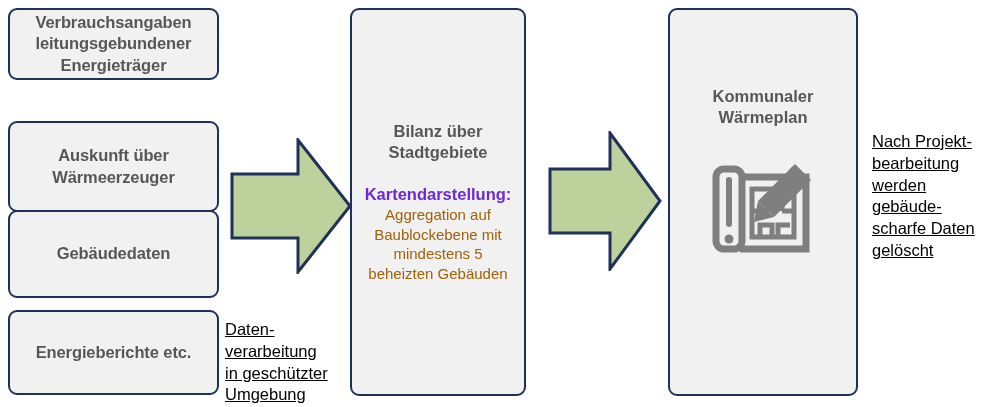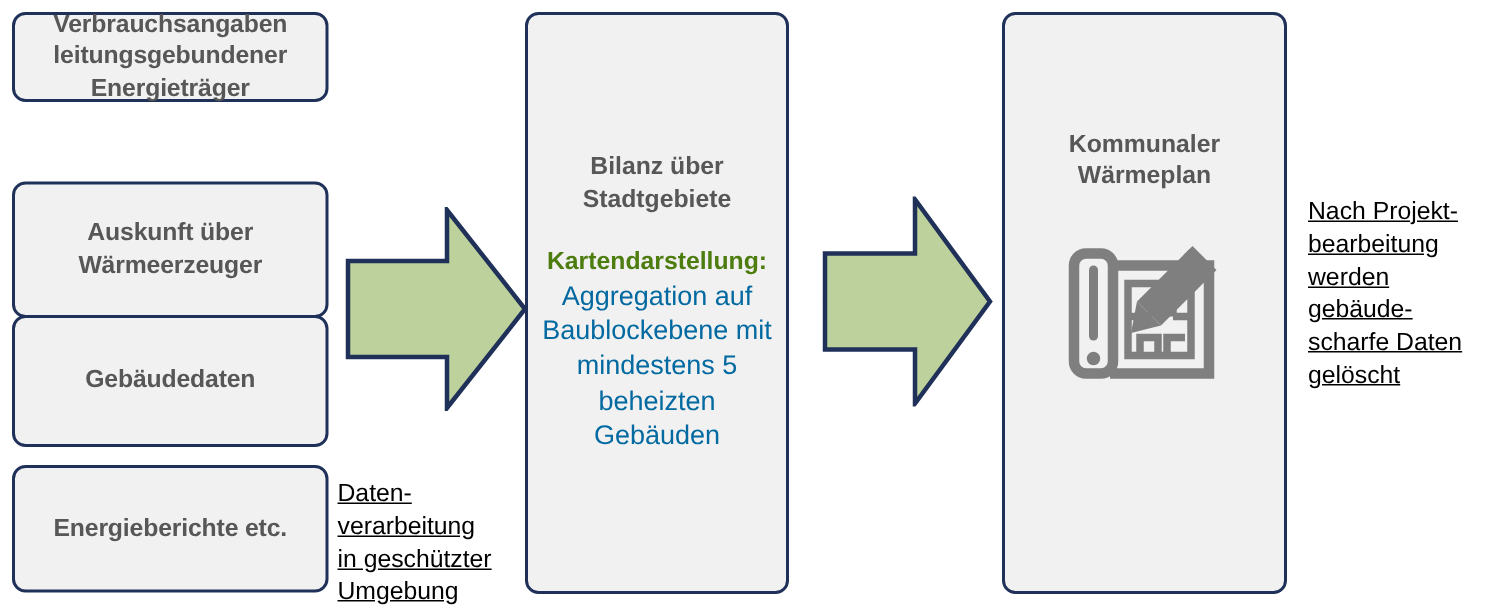--- a/index.html
+++ b/index.html
@@ -29,21 +29,21 @@
     align-items: center;
     justify-content: center;
     text-align: center;
     color: #575757;
     font-weight: bold;
     line-height: 1.28;
   }
 
   .box-left { font-size: 16.5px; letter-spacing: -0.1px; }
 
-  .box-1 { left: 8px;  top: 8px;   width: 211px; height: 60px; }
+  .box-1 { left: 8px;  top: 8px;   width: 211px; height: 72px; }
   .box-2 { left: 8px;  top: 109px; width: 211px; height: 91px; margin-top: 12px; }
   .box-3 { left: 8px;  top: 210px; width: 211px; height: 88px; }
   .box-4 { left: 8px;  top: 310px; width: 211px; height: 85px; }
 
   .box-center {
     left: 350px; top: 8px; width: 176px; height: 388px;
     align-items: center;
     justify-content: center;
     padding: 4px 8px;
   }
@@ -64,27 +64,27 @@
   .center-title {
     font-size: 16.5px;
     font-weight: bold;
     color: #575757;
     line-height: 1.3;
     margin-bottom: 20px;
   }
   .center-sub-head {
     font-size: 16.5px;
     font-weight: bold;
-    color: #4d7c0f;
+    color: #6d28d9;
     line-height: 1.3;
   }
   .center-sub-body {
-    font-size: 18px;
+    font-size: 15px;
     font-weight: normal;
-    color: #0369a1;
+    color: #a16207;
     line-height: 1.3;
   }
 
   .right-title {
     margin-top: 72px;
     font-size: 16.5px;
     font-weight: bold;
     color: #575757;
     line-height: 1.3;
     text-align: center;

